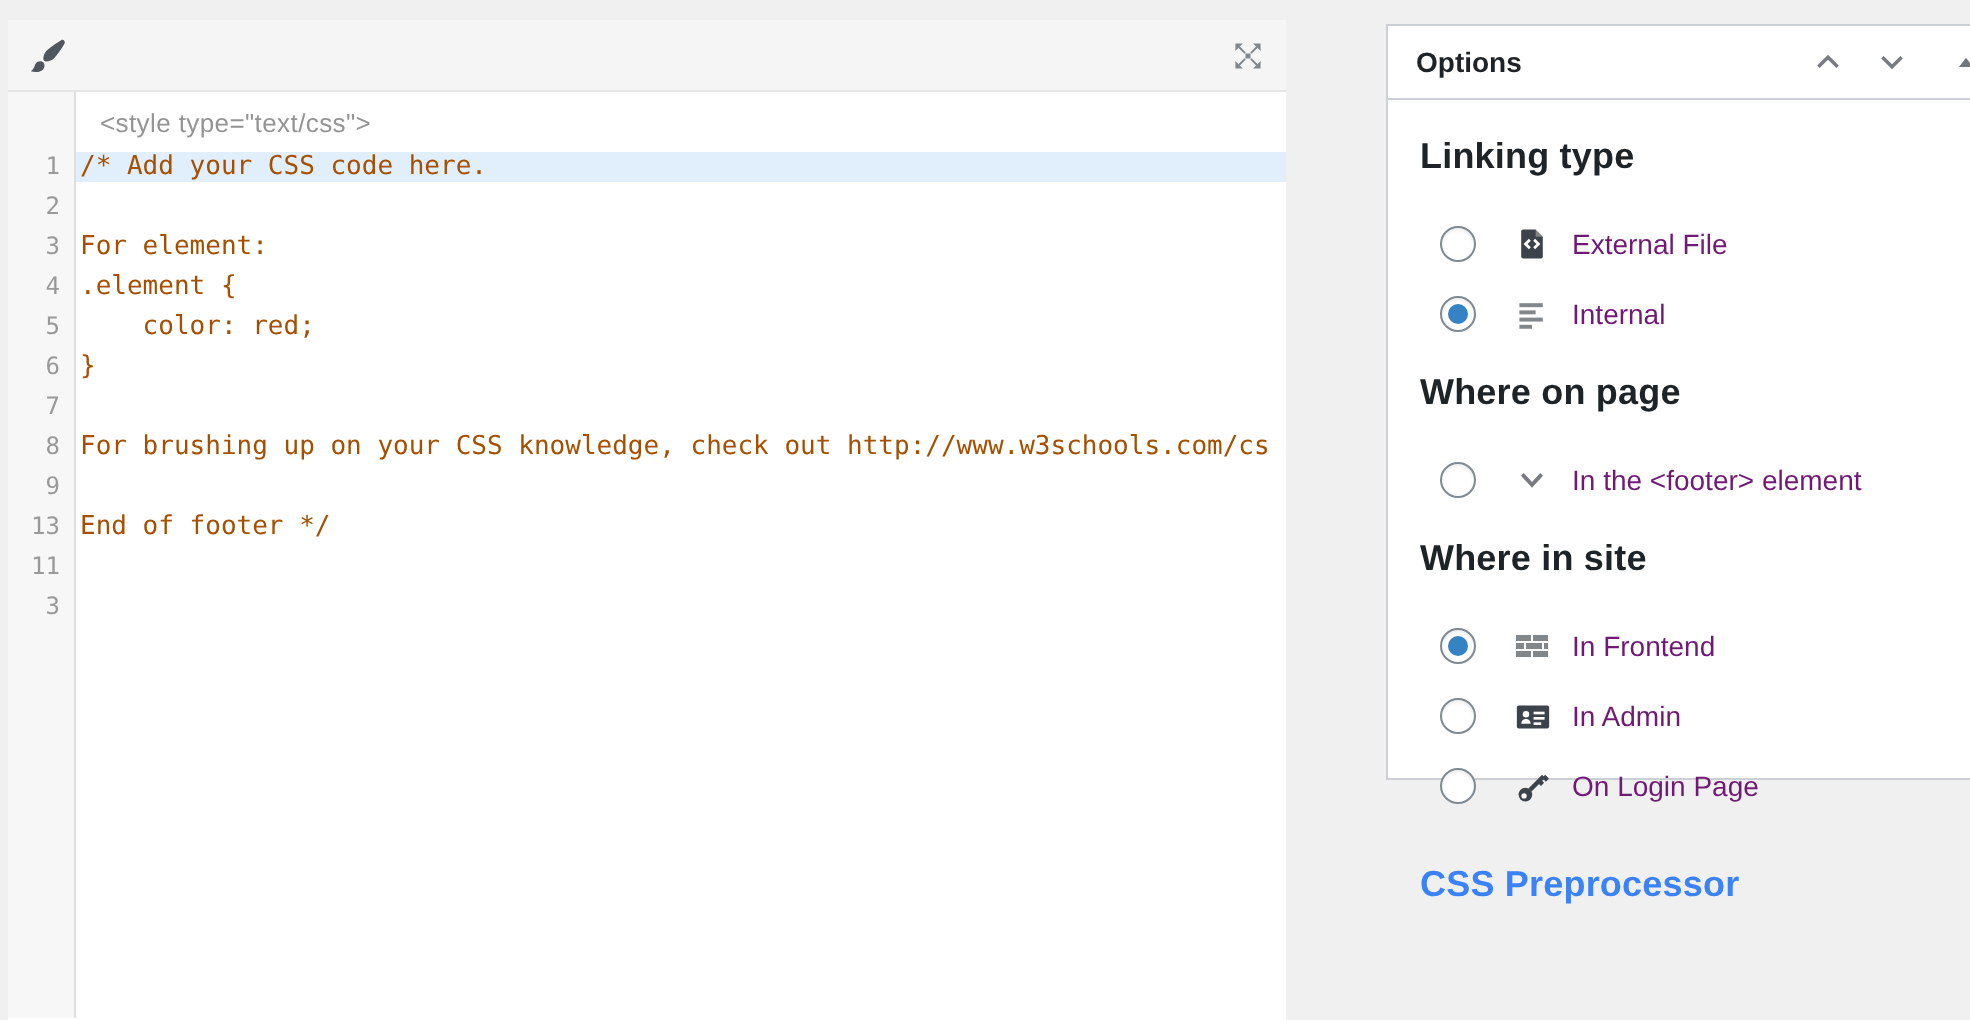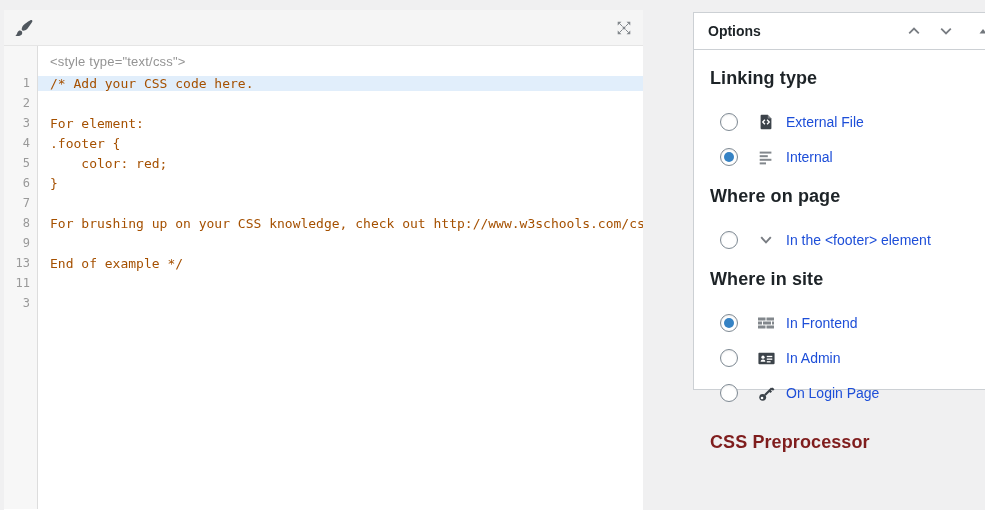--- a/index.html
+++ b/index.html
@@ -40,21 +40,21 @@
   }
   .cm-lines { position: relative; }
   .cm-line { display: flex; height: 20px; align-items: center; }
   .cm-line .ln {
     width: 34px; flex: 0 0 34px;
     padding-right: 8px; text-align: right;
     font-family: "DejaVu Sans Mono", monospace;
     font-size: 12px; color: #999;
   }
   .cm-line .lt {
-    flex: 1; padding-left: 12px;
+    flex: 1; padding-left: 2px;
     font-family: "DejaVu Sans Mono", monospace;
     font-size: 13px; color: #a55000;
     white-space: pre; overflow: hidden;
   }
   .cm-line.hl .lt { background: #e1eefb; }
 
   
   .options-box {
     position: absolute; left: 693px; top: 12px;
     width: 310px; height: 378px;
@@ -91,24 +91,24 @@
   .radio.selected::after {
     content: ""; position: absolute;
     left: 50%; top: 50%; transform: translate(-50%,-50%);
     width: 10px; height: 10px; border-radius: 50%;
     background: #3582c4;
   }
   .oicon {
     margin-left: 18px; width: 20px; height: 20px; flex: 0 0 20px;
     display: inline-flex; align-items: center; justify-content: center;
   }
-  .olabel { margin-left: 10px; font-size: 14px; color: #1d4ed8; }
+  .olabel { margin-left: 10px; font-size: 14px; color: #701a75; }
 
   .footer-h {
-    font-size: 18px; font-weight: 600; color: #7f1d1d;
+    font-size: 18px; font-weight: 600; color: #3b82f6;
     margin: 26px 0 0 0; letter-spacing: .1px;
   }
 
   .icon-dark { color: #3c434a; }
   .icon-gray { color: #82878c; }
   .icon-chев { color: #787c82; }
 </style>
 </head>
 <body>
 
@@ -142,21 +142,21 @@
     <span class="lt"></span>
   </div>
 
   <div class="cm-line">
     <span class="ln">3</span>
     <span class="lt">For element:</span>
   </div>
 
   <div class="cm-line">
     <span class="ln">4</span>
-    <span class="lt">.footer {</span>
+    <span class="lt">.element {</span>
   </div>
 
   <div class="cm-line">
     <span class="ln">5</span>
     <span class="lt">    color: red;</span>
   </div>
 
   <div class="cm-line">
     <span class="ln">6</span>
     <span class="lt">}</span>
@@ -172,21 +172,21 @@
     <span class="lt">For brushing up on your CSS knowledge, check out http://www.w3schools.com/cs</span>
   </div>
 
   <div class="cm-line">
     <span class="ln">9</span>
     <span class="lt"></span>
   </div>
 
   <div class="cm-line">
     <span class="ln">13</span>
-    <span class="lt">End of example */</span>
+    <span class="lt">End of footer */</span>
   </div>
 
   <div class="cm-line">
     <span class="ln">11</span>
     <span class="lt"></span>
   </div>
 
   <div class="cm-line">
     <span class="ln">3</span>
     <span class="lt"></span>

